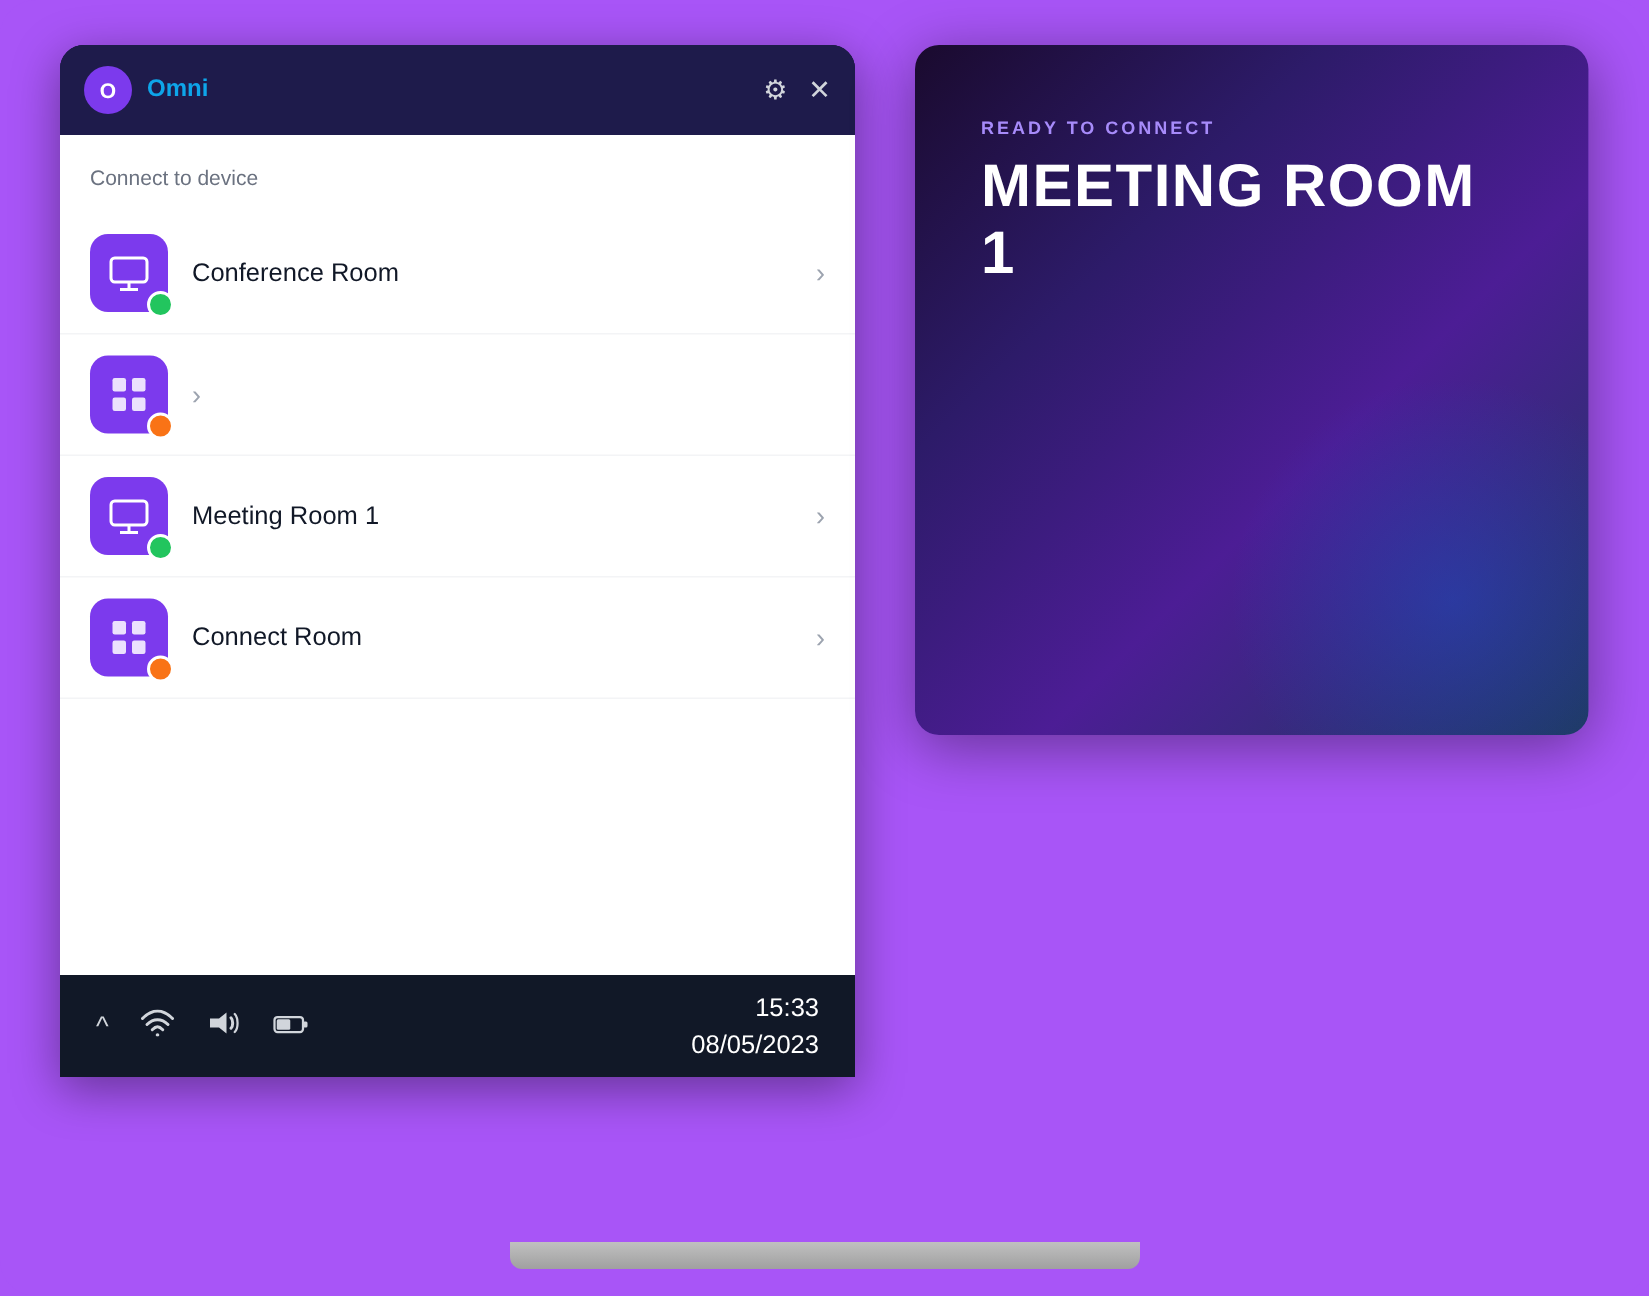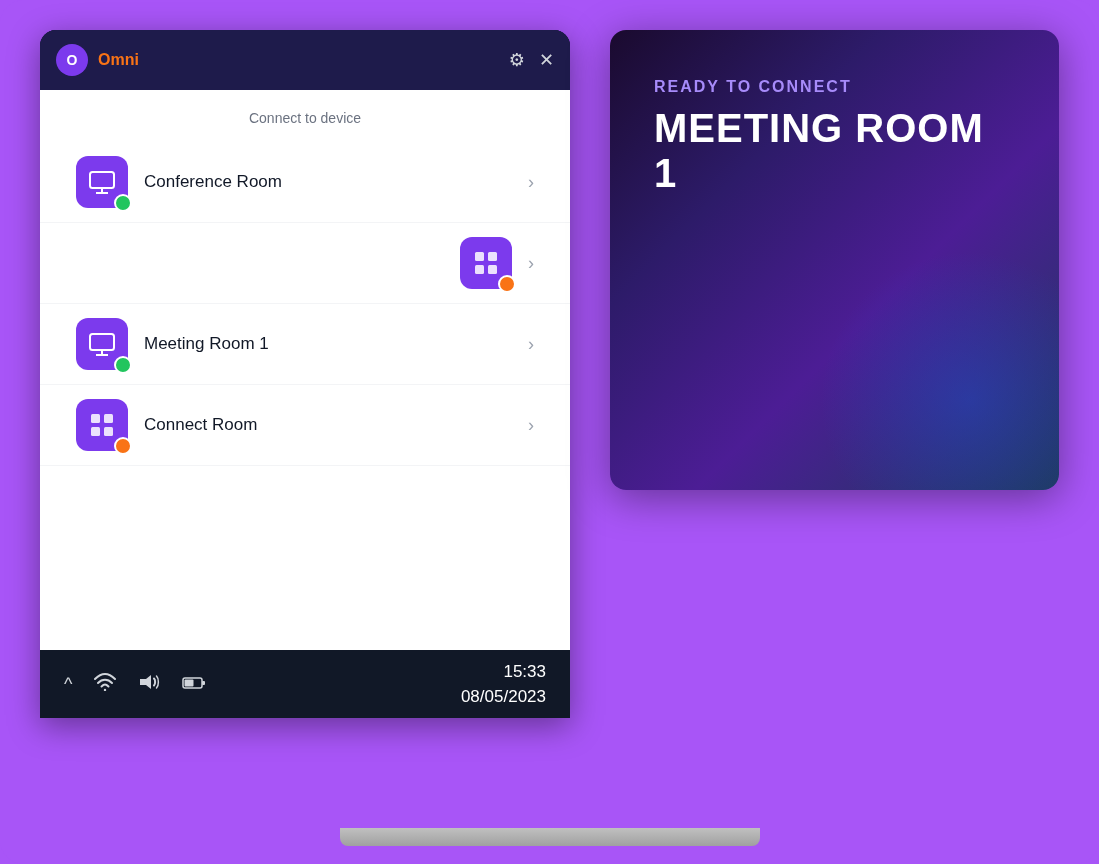--- a/index.html
+++ b/index.html
@@ -65,21 +65,21 @@
       border-radius: 50%;
       display: flex;
       align-items: center;
       justify-content: center;
       color: white;
       font-size: 14px;
       font-weight: bold;
     }
 
     .app-title {
-      color: #f97316;
+      color: #0ea5e9;
       font-size: 16px;
       font-weight: 600;
       flex: 1;
     }
 
     .header-icons {
       display: flex;
       gap: 14px;
       align-items: center;
     }
@@ -94,31 +94,29 @@
     .device-list-panel {
       background: white;
       padding: 20px 0 20px 0;
       min-height: 560px;
     }
 
     .connect-label {
       color: #6b7280;
       font-size: 14px;
       padding: 0 20px 16px 20px;
-      text-align: center;
     }
 
     .device-item {
       display: flex;
       align-items: center;
-      padding: 14px 36px;
+      padding: 14px 20px;
       cursor: pointer;
       border-bottom: 1px solid #f3f4f6;
       transition: background 0.15s;
-      justify-content: flex-end;
     }
 
     .device-icon-wrap {
       width: 52px;
       height: 52px;
       background: #7c3aed;
       border-radius: 12px;
       display: flex;
       align-items: center;
       justify-content: center;
@@ -212,21 +210,21 @@
       bottom: -60px;
       right: -60px;
       width: 300px;
       height: 300px;
       background: radial-gradient(circle, rgba(29, 78, 216, 0.4) 0%, transparent 70%);
       border-radius: 50%;
     }
 
     .ready-label {
       color: #a78bfa;
-      font-size: 16px;
+      font-size: 12px;
       font-weight: 600;
       letter-spacing: 2px;
       text-transform: uppercase;
       margin-bottom: 10px;
     }
 
     .meeting-title {
       color: white;
       font-size: 40px;
       font-weight: 800;

